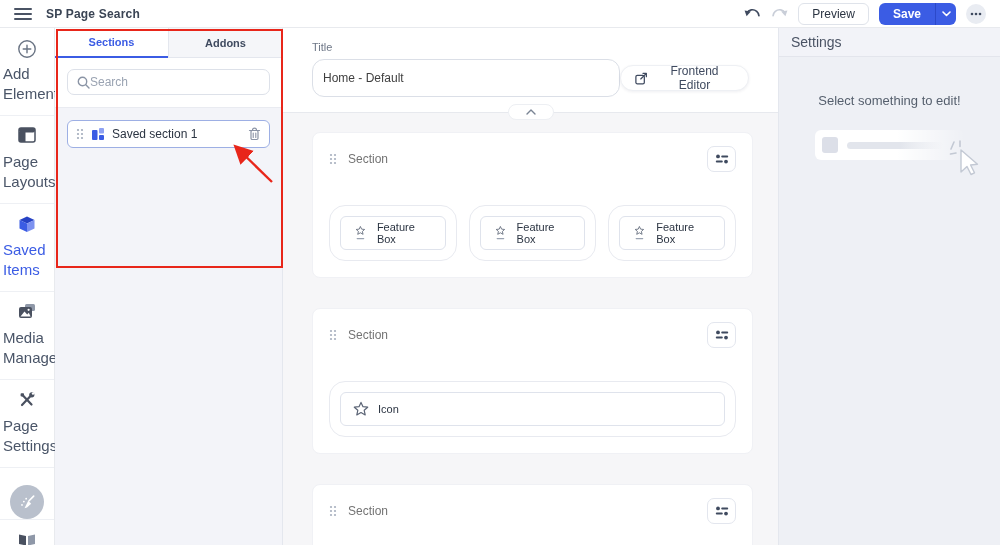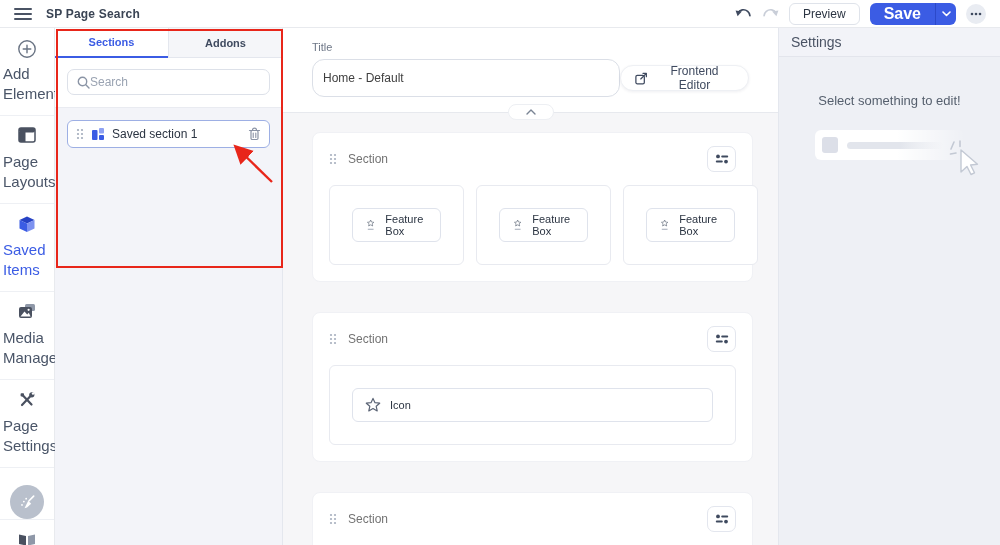--- a/index.html
+++ b/index.html
@@ -9,21 +9,21 @@
   
   .topbar { height:28px; background:#fff; border-bottom:1px solid #e8eaee; display:flex; align-items:center; padding:0 14px; }
   .hamburger { width:18px; display:flex; flex-direction:column; gap:3px; cursor:pointer; }
   .hamburger i { display:block; height:2px; background:#4a5364; border-radius:1px; }
   .app-title { margin-left:14px; font-size:12px; font-weight:bold; color:#3a4454; letter-spacing:.2px; }
   .topbar-right { margin-left:auto; display:flex; align-items:center; gap:10px; }
   .histbtn { display:flex; align-items:center; cursor:pointer; }
   .redo svg { transform:scaleX(-1); }
   .btn-preview { height:22px; padding:0 13px; font-size:12px; color:#2b3442; background:#fff; border:1px solid #dfe3ea; border-radius:6px; font-family:inherit; cursor:pointer; }
   .save-split { display:flex; height:22px; border-radius:6px; overflow:hidden; }
-  .btn-save { background:#3b5ce4; color:#fff; border:none; font-size:16px; font-weight:bold; padding:0 14px; font-family:inherit; cursor:pointer; }
+  .btn-save { background:#3b5ce4; color:#fff; border:none; font-size:12px; font-weight:bold; padding:0 14px; font-family:inherit; cursor:pointer; }
   .btn-save-caret { background:#3b5ce4; border:none; border-left:1px solid #2c49c9; width:21px; display:flex; align-items:center; justify-content:center; cursor:pointer; }
   .btn-more { width:20px; height:20px; border-radius:50%; border:none; background:#e9ecf2; display:flex; align-items:center; justify-content:center; cursor:pointer; }
 
   
   .app { display:flex; height:517px; }
 
   
   .iconbar { width:55px; background:#fff; border-right:1px solid #e8eaee; display:flex; flex-direction:column; flex:none; }
   .nav-item { padding:11px 3px 12px; border-bottom:1px solid #eef0f4; font-size:15px; line-height:1.3; color:#4a5568; cursor:pointer; }
   .nav-item .nav-icon { display:block; height:20px; margin-bottom:5px; }
@@ -55,21 +55,21 @@
   .ch-row { display:flex; align-items:center; }
   .title-input { width:320px; height:38px; border:1px solid #dbdfe7; border-radius:12px; padding:0 10px; font-size:12px; font-family:inherit; color:#404040; outline:none; }
   .btn-frontend { margin-left:auto; height:26px; padding:0 14px; background:#fff; border:1px solid #eef0f4; border-radius:14px; box-shadow:0 1px 3px rgba(25,35,65,.07); display:flex; align-items:center; gap:8px; font-size:12px; color:#3f4a5f; font-family:inherit; cursor:pointer; }
   .collapse-pill { position:absolute; left:50%; bottom:-8px; transform:translateX(-50%); width:46px; height:16px; background:#fff; border:1px solid #edeff3; border-radius:8px; display:flex; align-items:center; justify-content:center; cursor:pointer; z-index:3; }
   .sections { flex:1; padding:19px 25px 0 29px; display:flex; flex-direction:column; gap:30px; overflow:hidden; }
   .section-card { background:#fff; border:1px solid #f0f1f5; border-radius:8px; padding:13px 16px 16px; flex:none; }
   .sc-head { display:flex; align-items:center; gap:11px; margin-bottom:13px; }
   .sc-title { font-size:12px; color:#737373; }
   .sc-options { margin-left:auto; width:29px; height:26px; background:#fff; border:1px solid #e3e6ee; border-radius:7px; display:flex; align-items:center; justify-content:center; cursor:pointer; }
   .sc-row { display:flex; gap:12px; }
-  .sc-col { flex:1; border:1px solid #e8eaf0; border-radius:6px; padding:22px; background:#fff; display:flex; flex-direction:column; gap:9px; }
+  .sc-col { flex:1; border:1px solid #e8eaf0; border-radius:16px; padding:10px; background:#fff; display:flex; flex-direction:column; gap:9px;margin-top:20px; }
   .chip { height:34px; border:1px solid #dfe3ec; border-radius:6px; background:#fff; display:flex; align-items:center; gap:9px; padding:0 12px; font-size:11px; color:#2b3442; cursor:pointer; }
 
   
   .rightpanel { width:222px; flex:none; background:#eef0f5; border-left:1px solid #e4e7ee; display:flex; flex-direction:column; }
   .rp-header { height:29px; flex:none; background:#f2f3f8; border-bottom:1px solid #e3e5ec; display:flex; align-items:center; padding:0 12px; font-size:14px; color:#4a5364; }
   .rp-body { flex:1; display:flex; flex-direction:column; align-items:center; padding-top:36px; }
   .rp-msg { font-size:13px; color:#555f6d; margin-bottom:22px; }
   .illus { position:relative; width:150px; }
   .illus-bar { height:30px; border-radius:6px; background:linear-gradient(to right,#ffffff 55%, rgba(255,255,255,0)); display:flex; align-items:center; gap:9px; padding:0 7px; }
   .illus-sq { width:16px; height:16px; border-radius:3px; background:#dcdfe8; flex:none; }

